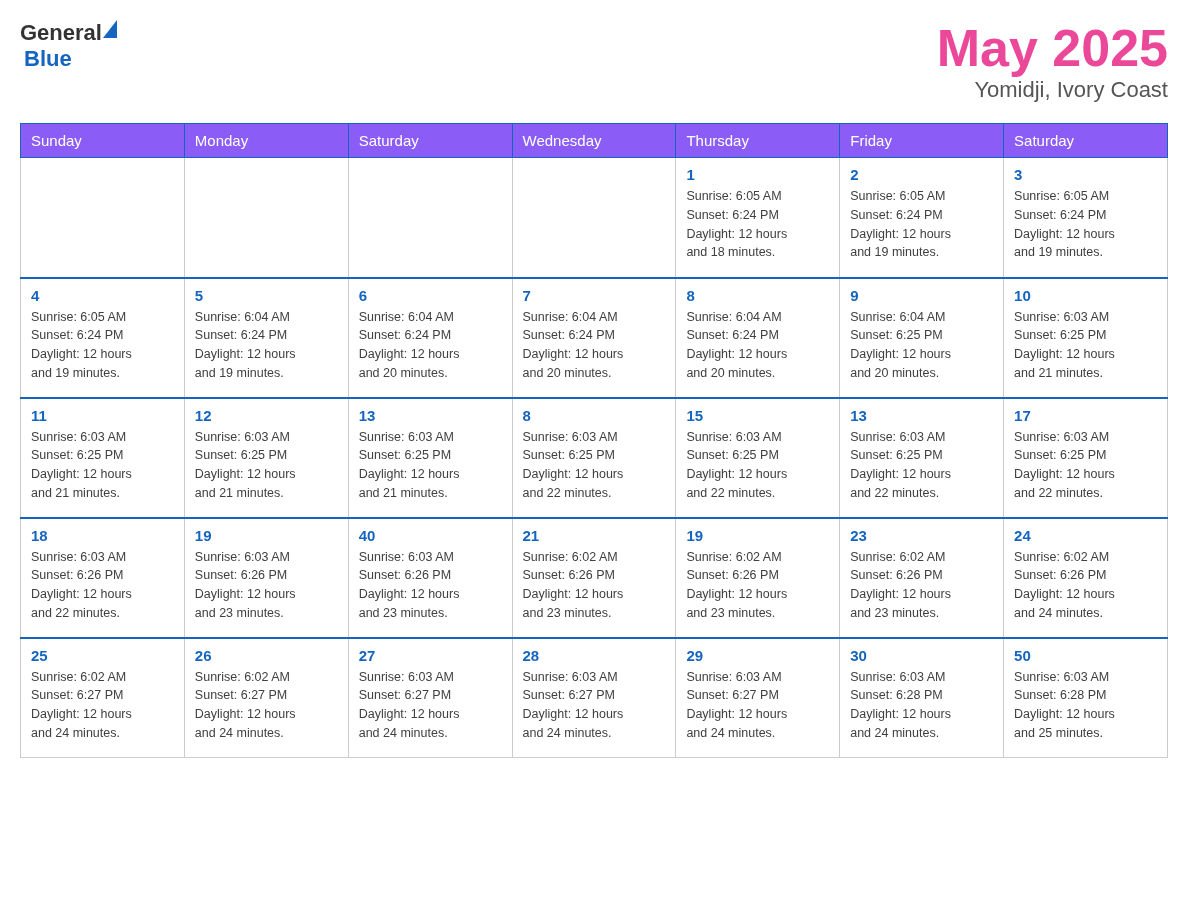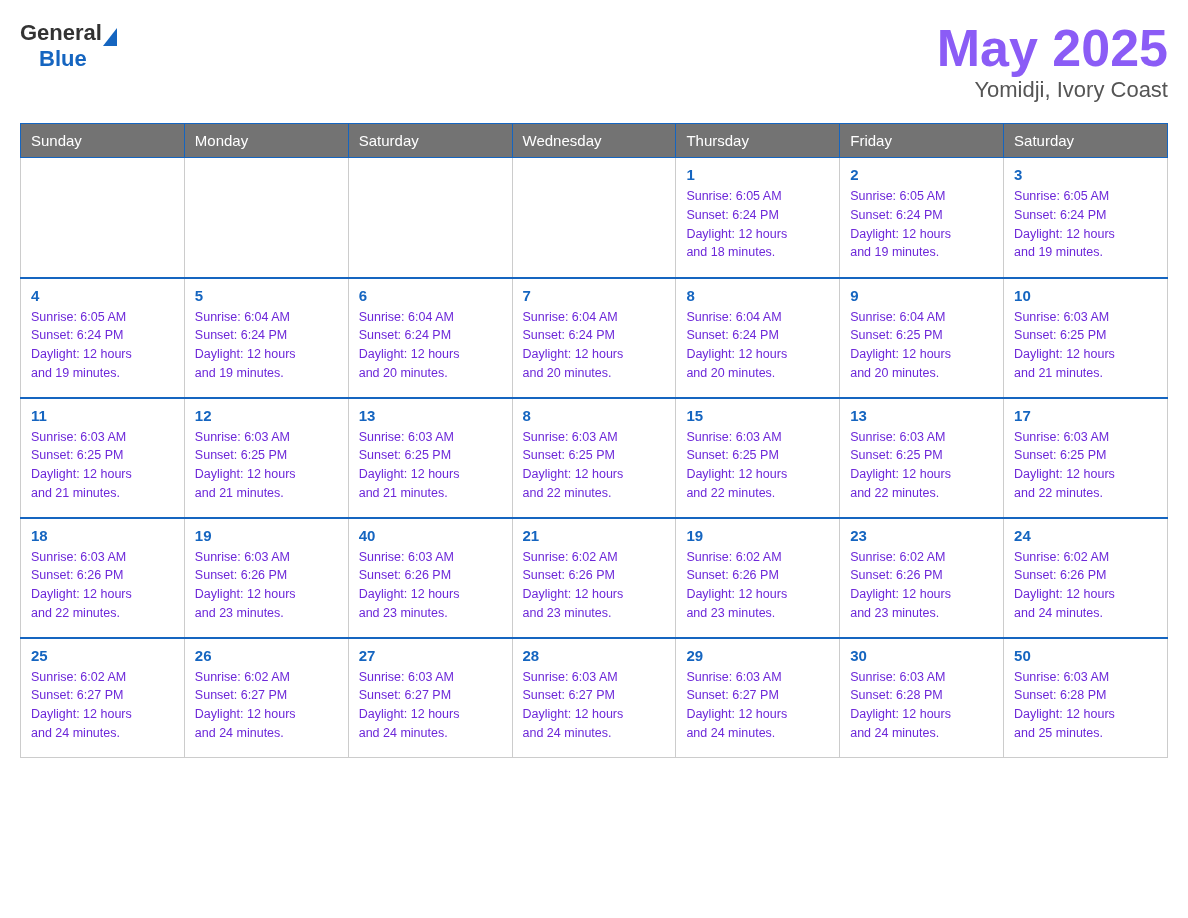--- a/index.html
+++ b/index.html
@@ -17,51 +17,51 @@
       align-items: flex-start;
       margin-bottom: 20px;
     }
     .logo-general { color: #333; }
     .logo-wrapper {
       display: flex;
       flex-direction: column;
     }
     .logo-line1 {
       display: flex;
-      align-items: flex-end;
+      align-items: flex-start;
       font-size: 22px;
       font-weight: bold;
     }
     .logo-line2 {
       color: #1565c0;
       font-size: 22px;
       font-weight: bold;
-      margin-left: 19px;
+      margin-left: 4px;
     }
     .title-block {
       text-align: right;
     }
     .month-title {
       font-size: 52px;
       font-weight: bold;
-      color: #8b5cf6;
+      color: #ec4899;
       line-height: 1.1;
     }
     .location-title {
       font-size: 22px;
       color: #555;
       margin-top: 0;
     }
     .calendar {
       width: 100%;
       border-collapse: collapse;
       border: 1px solid #aaa;
     }
     .calendar th {
-      background-color: #737373;
+      background-color: #8b5cf6;
       color: #fff;
       font-size: 15px;
       font-weight: normal;
       padding: 8px 10px;
       text-align: left;
       border: 1px solid #1565c0;
     }
     .calendar td {
       vertical-align: top;
       padding: 8px 10px;
@@ -72,21 +72,21 @@
       height: 120px;
     }
     .day-number {
       font-size: 15px;
       font-weight: bold;
       color: #1565c0;
       display: block;
       margin-bottom: 4px;
     }
     .day-info {
-      color: #6d28d9;
+      color: #404040;
       font-size: 12.5px;
       line-height: 1.5;
     }
     .empty-cell {
       background: #fff;
     }
     .row-divider td {
       border-top: 2px solid #1565c0;
     }
     

